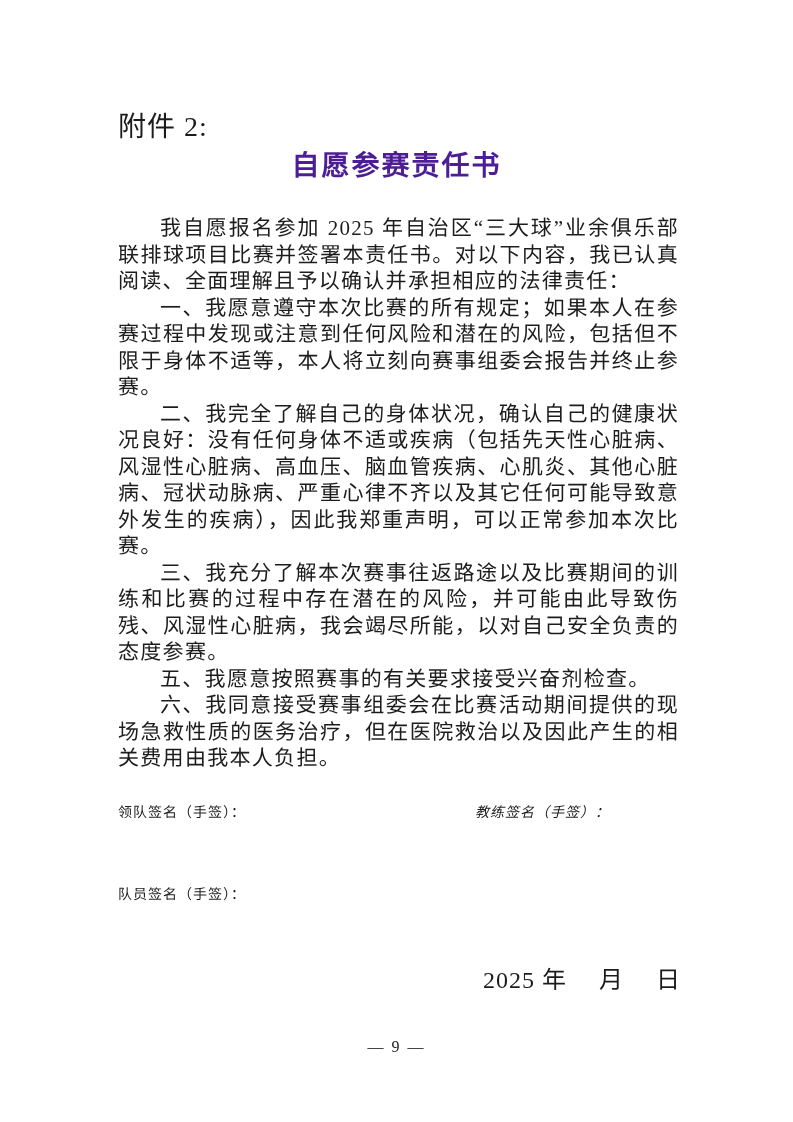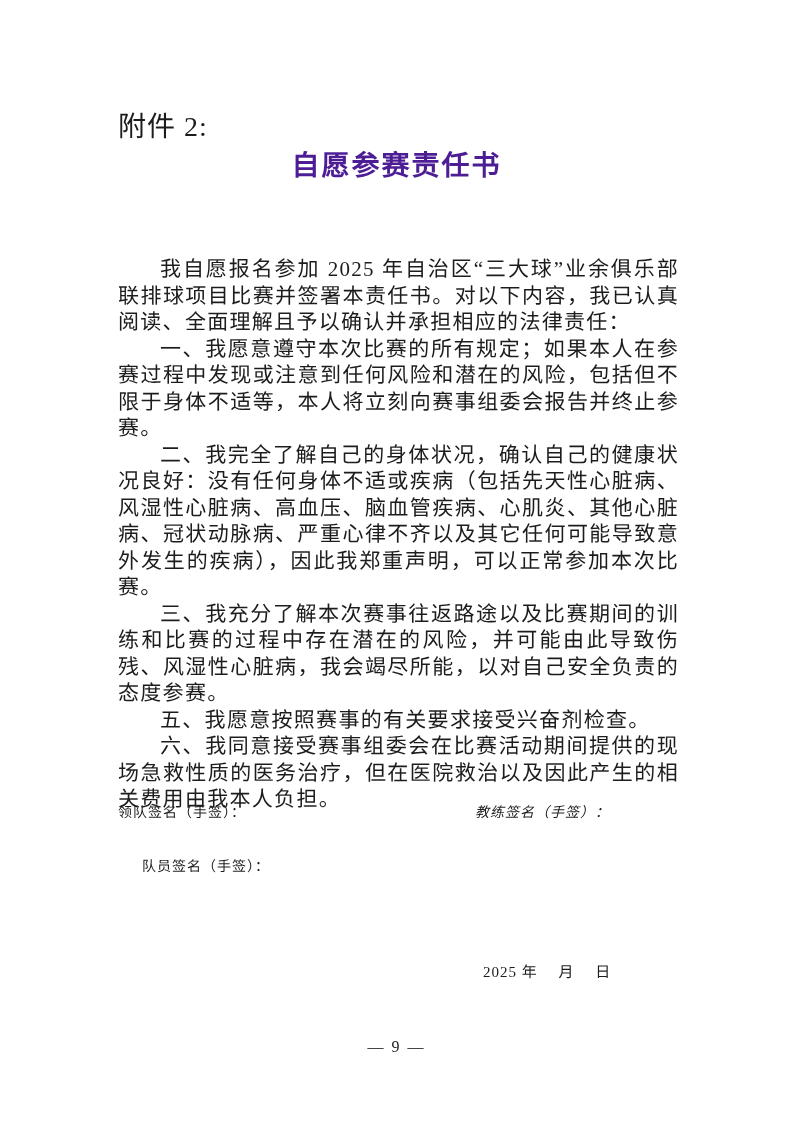--- a/index.html
+++ b/index.html
@@ -40,47 +40,46 @@
   .doc-body {
     position: absolute;
     left: 118px;
     top: 215px;
     width: 561px;
     font-size: 21px;
     line-height: 26.5px;
     letter-spacing: 1.3px;
     text-align: justify;
     text-justify: inter-character;
-    margin-top: 41px;
   }
   .doc-body p {
     margin: 0;
     padding: 0;
     text-indent: 2em;
   }
   .sig-row {
     position: absolute;
     left: 118px;
     width: 561px;
     font-size: 14px;
     letter-spacing: 1px;
   }
   .sig-row.row1 { top: 801px; }
-  .sig-row.row2 { top: 855px; margin-left: 24px; }
+  .sig-row.row2 { top: 883px; }
   .sig-coach {
     position: absolute;
     left: 357px;
     top: 0;
     font-style: italic;
   }
   .date-line {
     position: absolute;
     left: 483px;
     top: 960px;
-    font-size: 15px;
+    font-size: 24px;
     letter-spacing: 1px;
     white-space: pre;
   }
   .page-number {
     position: absolute;
     left: 0;
     top: 1038px;
     width: 793px;
     text-align: center;
     font-size: 16px;

